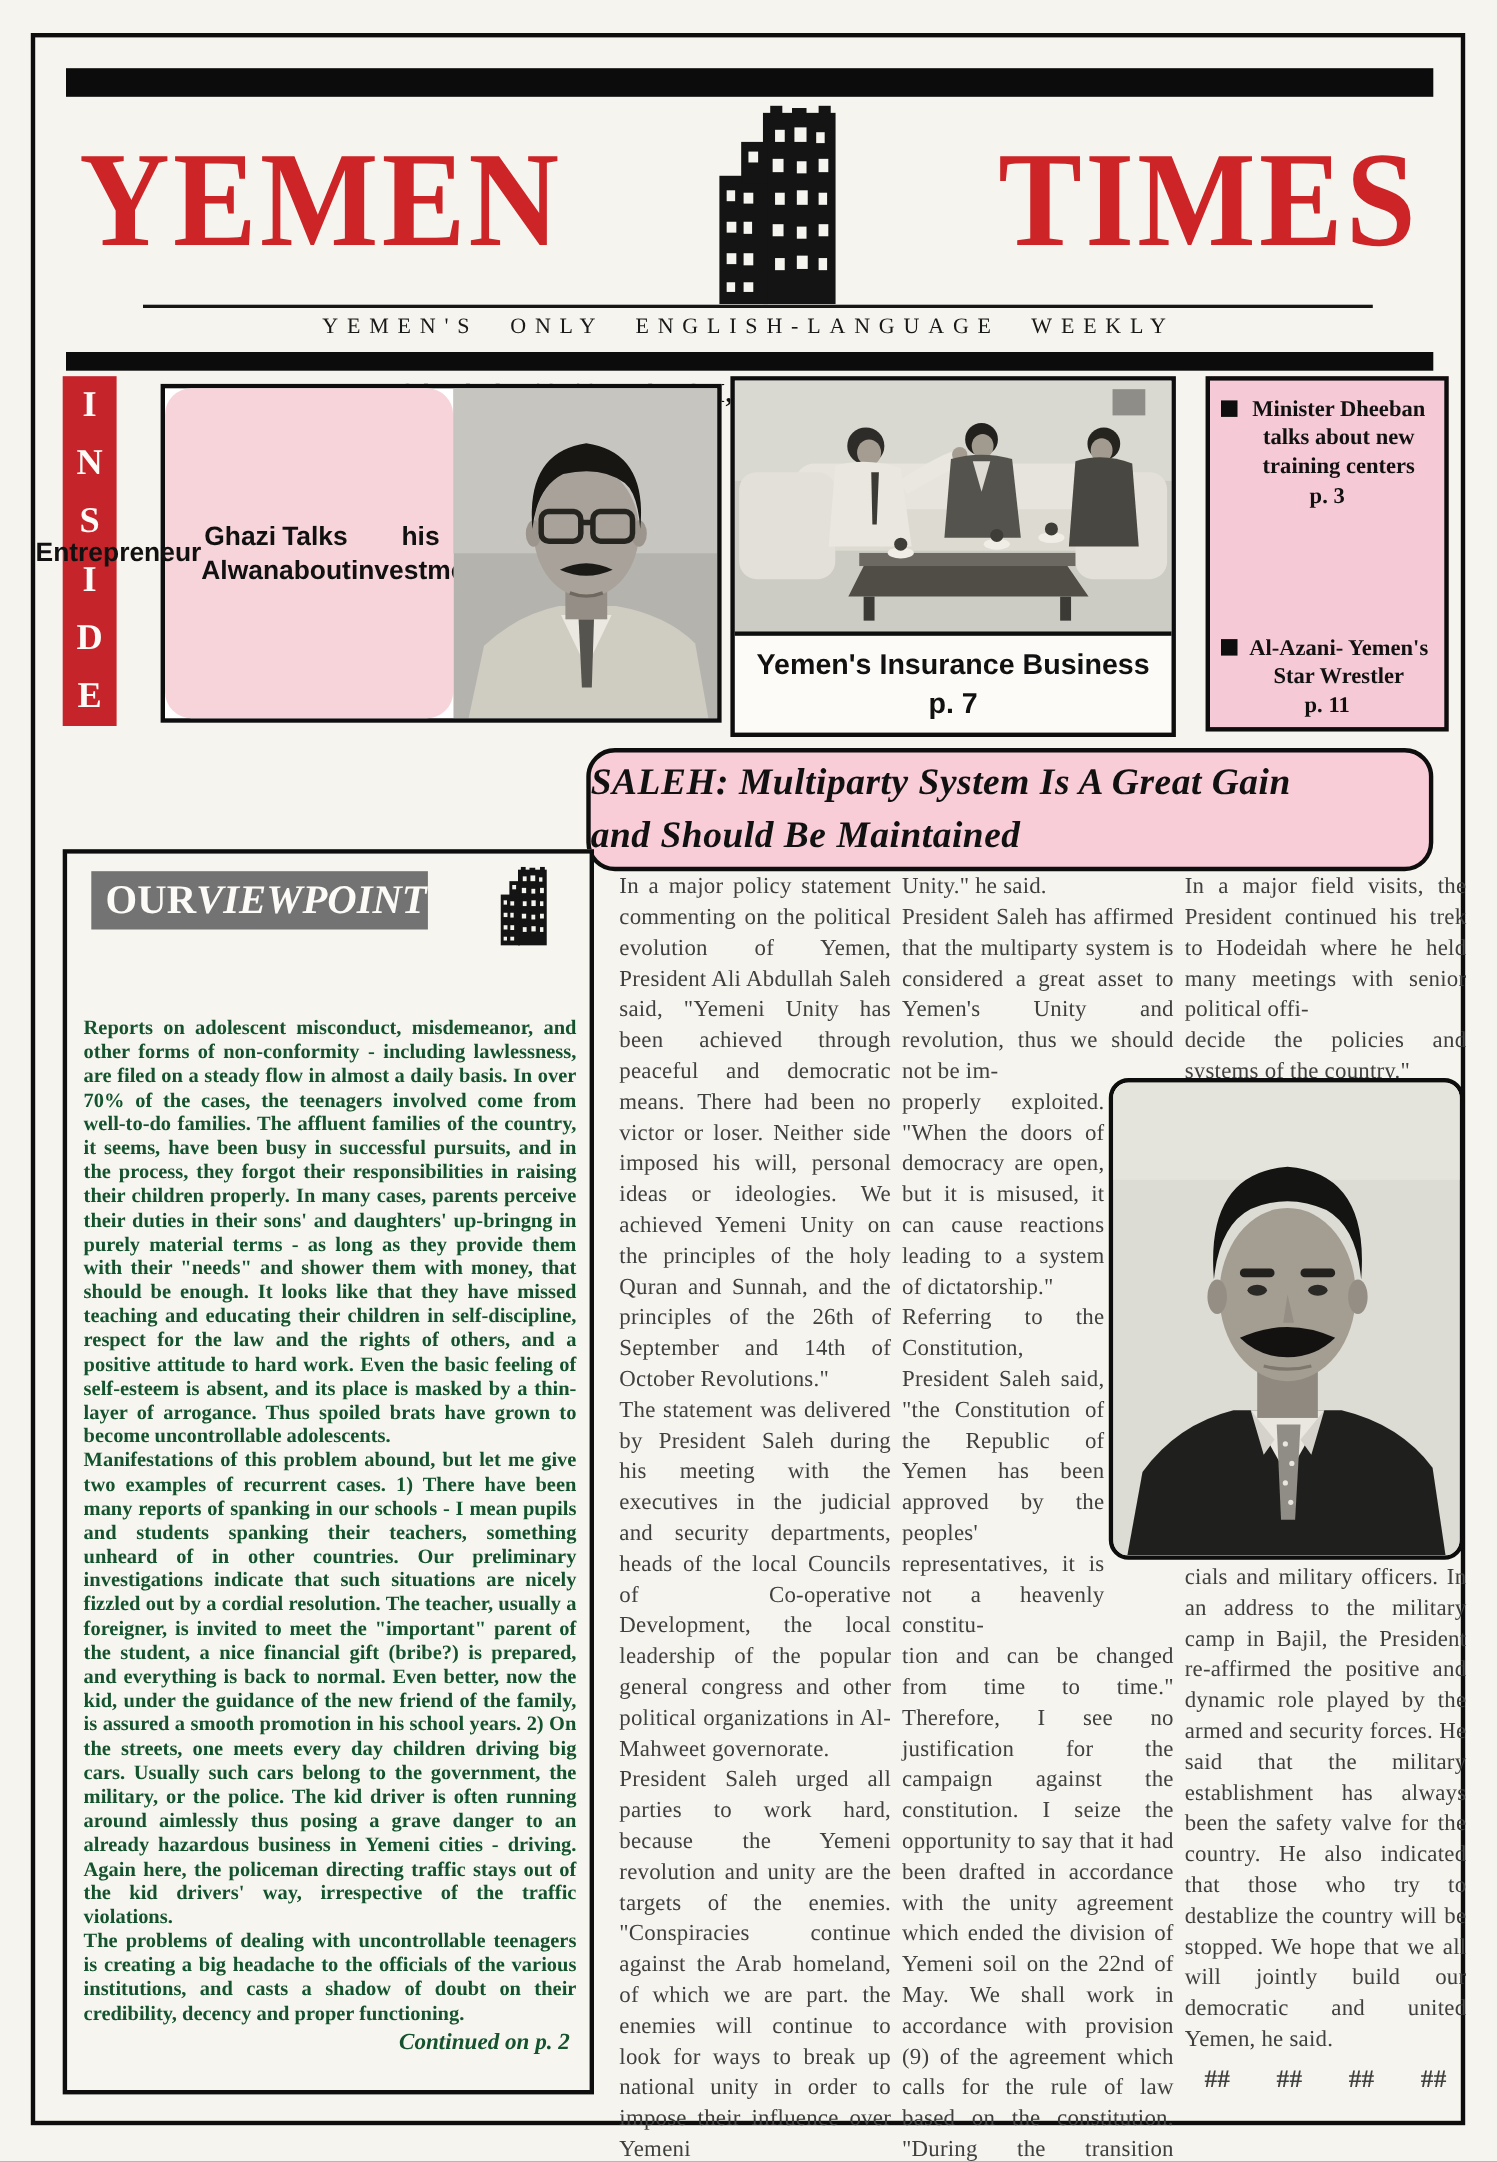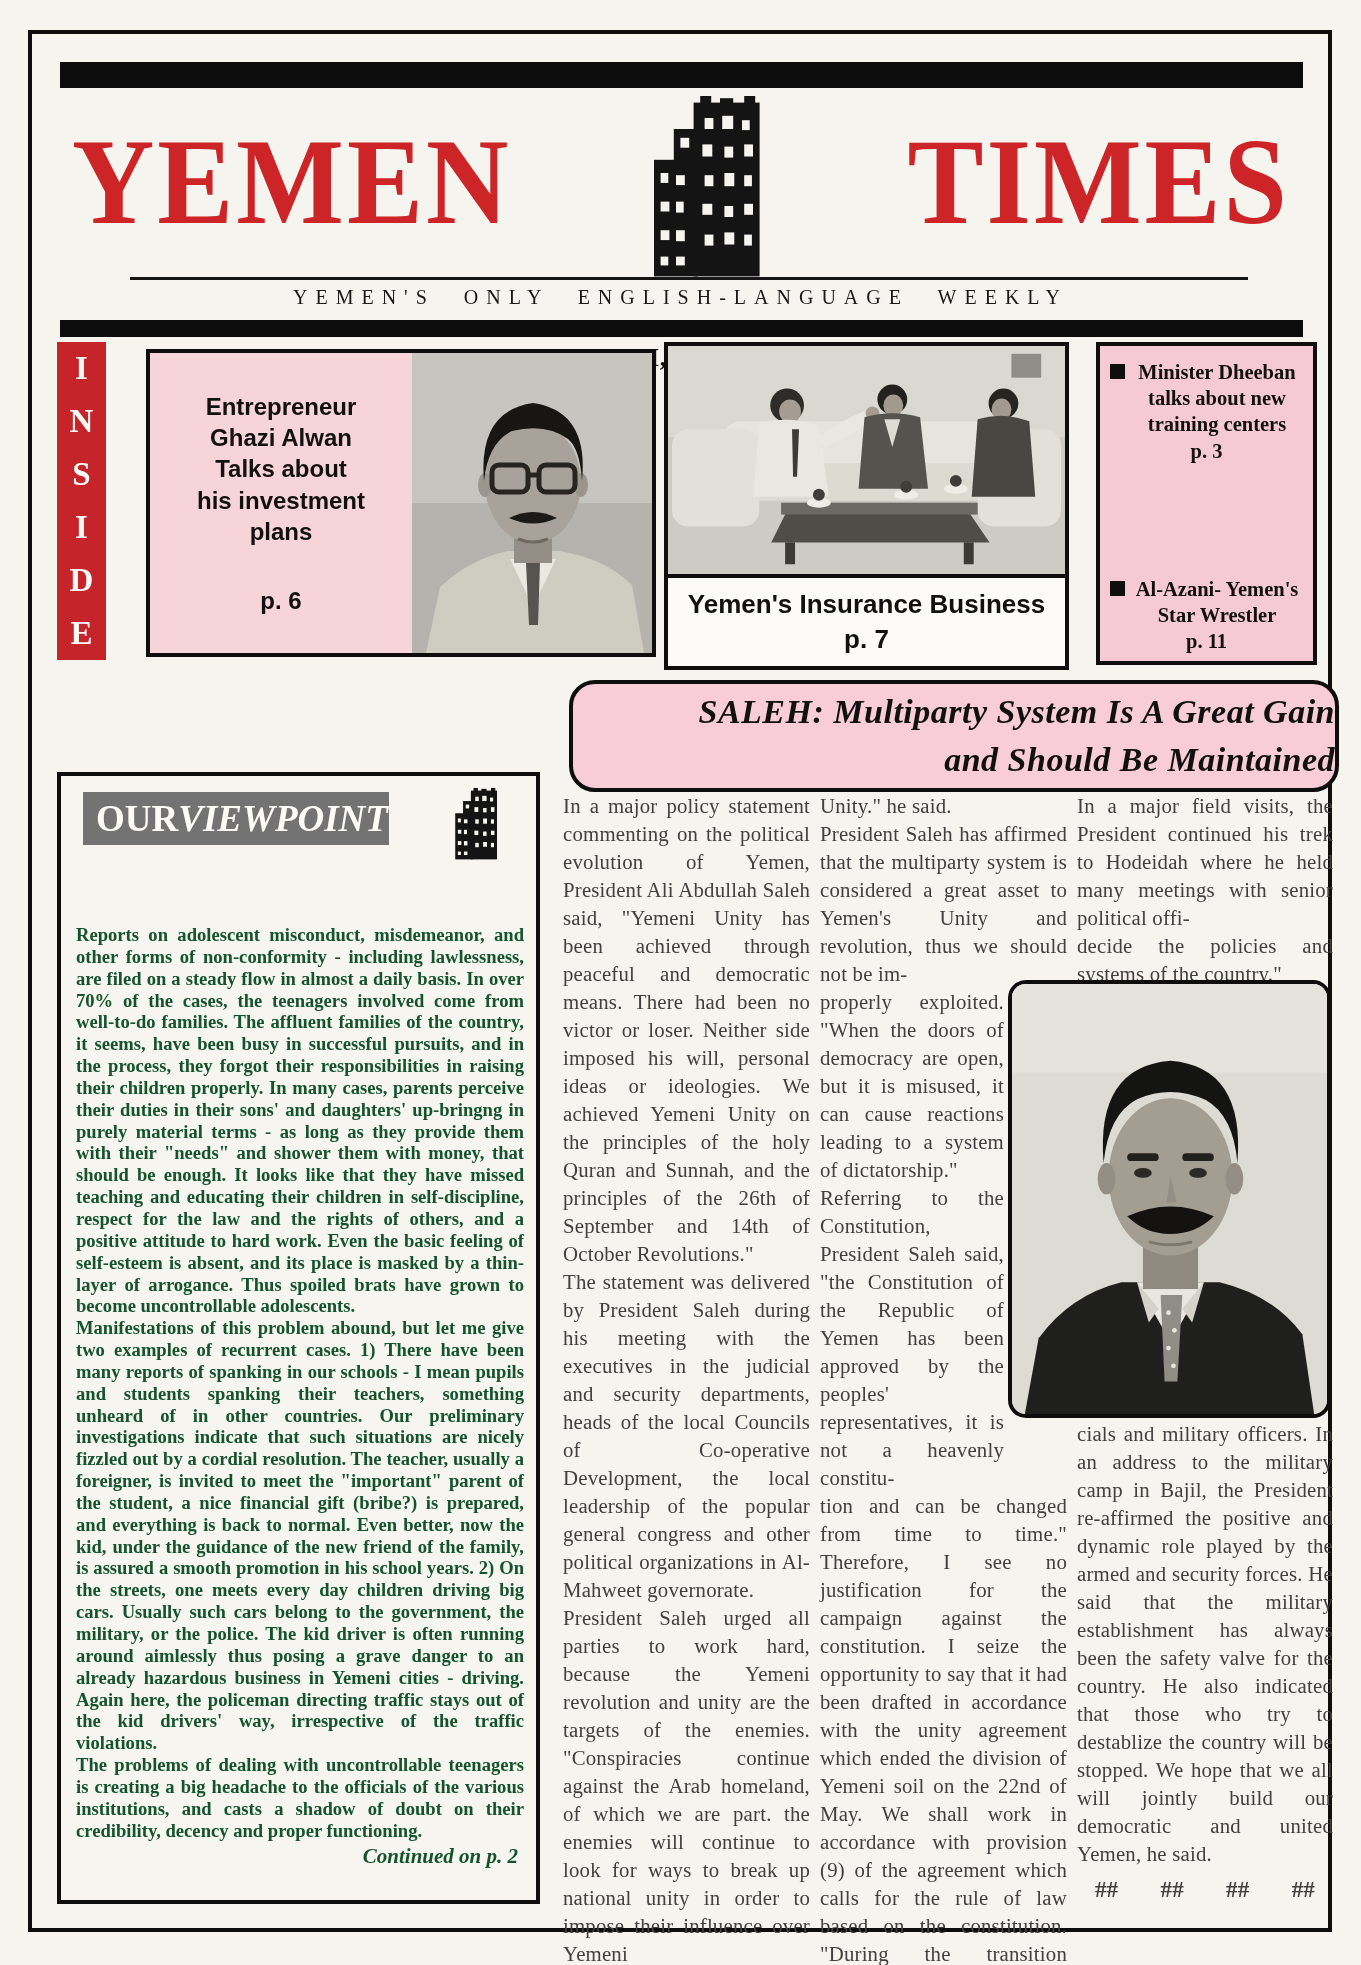--- a/index.html
+++ b/index.html
@@ -27,23 +27,23 @@
 
   
   .inside-box { position:absolute; left:57px; top:342px; width:49px; height:318px;
     background:#c5242b; display:flex; flex-direction:column; justify-content:space-between;
     align-items:center; padding:10px 0; }
   .inside-box span { color:#fdfbf7; font-size:33px; font-weight:700; line-height:1; }
 
   
   .box1 { position:absolute; left:146px; top:349px; width:510px; height:308px;
     border:4px solid #0e0e0e; display:flex; background:#fff; }
-  .box1-pink { width:262px; background:#f7d4da; display:flex; flex-direction:column;
+  .box1-pink { width:262px; background:#f7d4da; display:flex; flex-direction:row;
     justify-content:center; align-items:center; padding:16px 14px;
-    font-family:"Liberation Sans", sans-serif; font-weight:700; font-size:24px; text-align:center; }
+    font-family:"Liberation Sans", sans-serif; font-weight:700; font-size:24px; text-align:center;border-radius:24px; }
   .b1-line { line-height:1.3; }
   .b1-page { margin-top:40px; }
   .box1-photo { flex:1; overflow:hidden; }
   .box1-photo svg, .box2-photo svg, .saleh-photo svg { display:block; width:100%; height:100%; }
 
   .box2 { position:absolute; left:664px; top:342px; width:405px; height:328px;
     border:4px solid #0e0e0e; background:#fcfbf7; display:flex; flex-direction:column; }
   .box2-photo { height:228px; overflow:hidden; }
   .box2-cap { flex:1; border-top:4px solid #0e0e0e; display:flex; flex-direction:column;
     justify-content:center; align-items:center; font-family:"Liberation Sans", sans-serif;
@@ -51,23 +51,23 @@
 
   .box3 { position:absolute; left:1096px; top:342px; width:221px; height:323px;
     border:4px solid #0e0e0e; background:#f5c9d6; padding:13px 8px 8px 8px;
     display:flex; flex-direction:column; justify-content:space-between; }
   .b3-item { display:flex; }
   .b3-bullet { width:15px; height:15px; background:#0e0e0e; margin:5px 4px 0 2px; flex:none; }
   .b3-text { flex:1; text-align:center; font-weight:700; font-size:20.5px; line-height:1.28; }
   .b3-page { font-weight:700; font-size:20.5px; margin-top:2px; }
 
   
-  .headline-box { position:absolute; left:569px; top:680px; width:770px; height:112px;
+  .headline-box { position:absolute; left:533px; top:680px; width:770px; height:112px;
     background:#f8cdd8; border:4px solid #0e0e0e; border-radius:26px;
-    display:flex; flex-direction:column; justify-content:space-evenly; align-items:flex-end; }
+    display:flex; flex-direction:column; justify-content:space-evenly; align-items:flex-start; }
   .headline-box div { font-size:34px; font-weight:700; font-style:italic; letter-spacing:0.5px; }
 
   
   .vp-box { position:absolute; left:57px; top:772px; width:483px; height:1132px;
     border:4px solid #0e0e0e; background:#f6f5ef; }
   .vp-banner { position:absolute; left:22px; top:16px; width:306px; height:53px;
     background:#737373; color:#fdfbf7; display:flex; align-items:center; padding-left:13px;
     font-size:37px; line-height:1; }
   .vp-b { font-weight:700; }
   .vp-i { font-weight:700; font-style:italic; }

